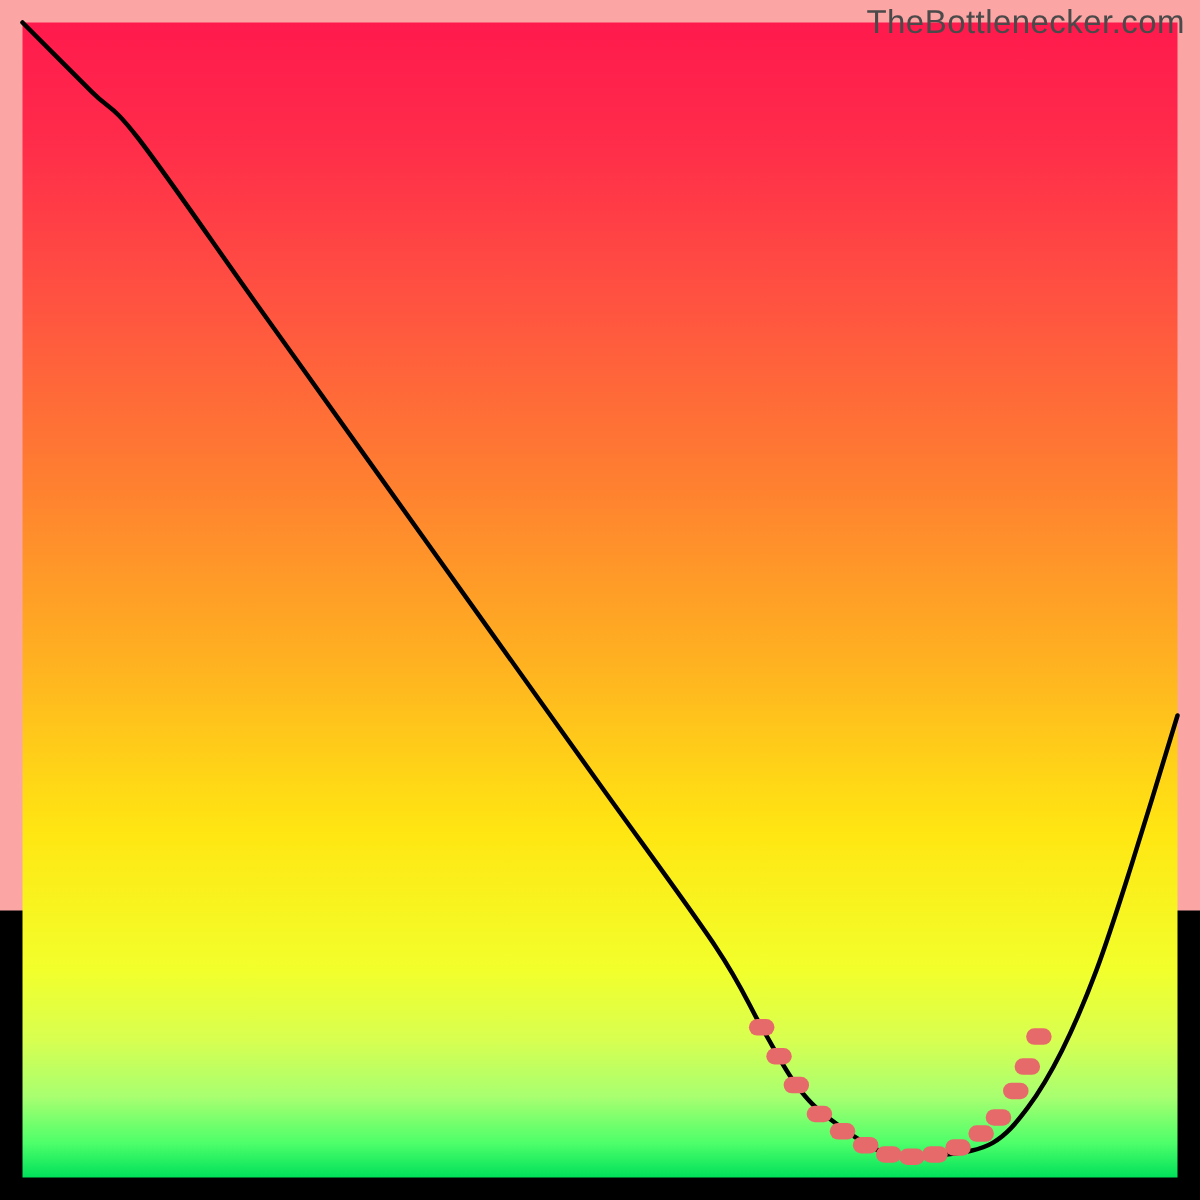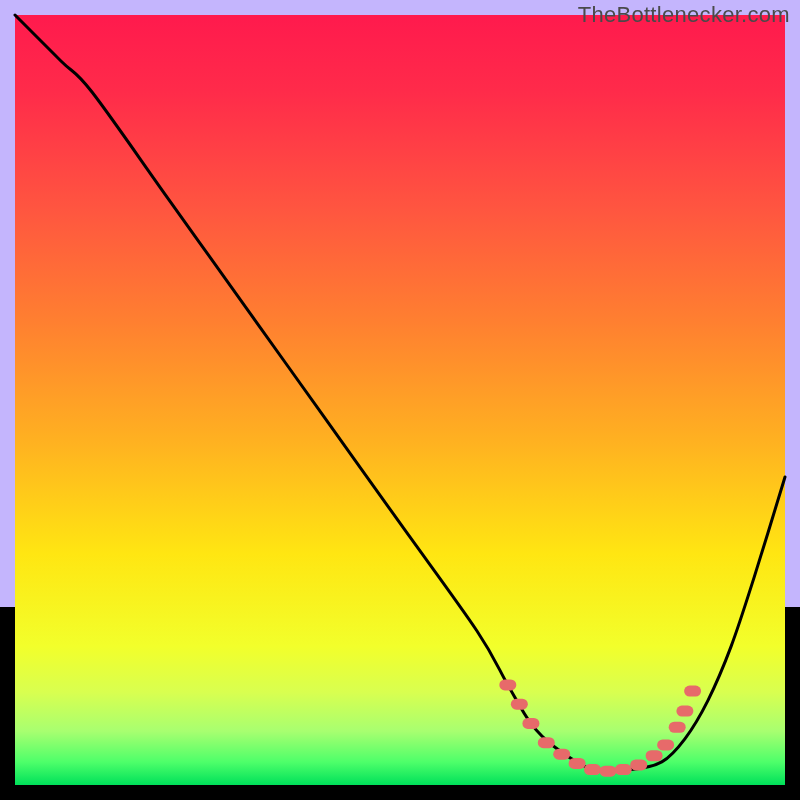--- a/index.html
+++ b/index.html
@@ -8,21 +8,21 @@
     width: 800px;
     height: 800px;
     overflow: hidden;
     background: #000;
     font-family: Arial, Helvetica, sans-serif;
   }
   .frame {
     position: relative;
     width: 800px;
     height: 607px;
-    background: #c4b5fd;
+    background: #fca5a5;
   }
   .plot-area {
     position: absolute;
     left: 15px;
     top: 15px;
     width: 770px;
     height: 770px;
     background: linear-gradient(
       to bottom,
       #ff1a4d 0%,

